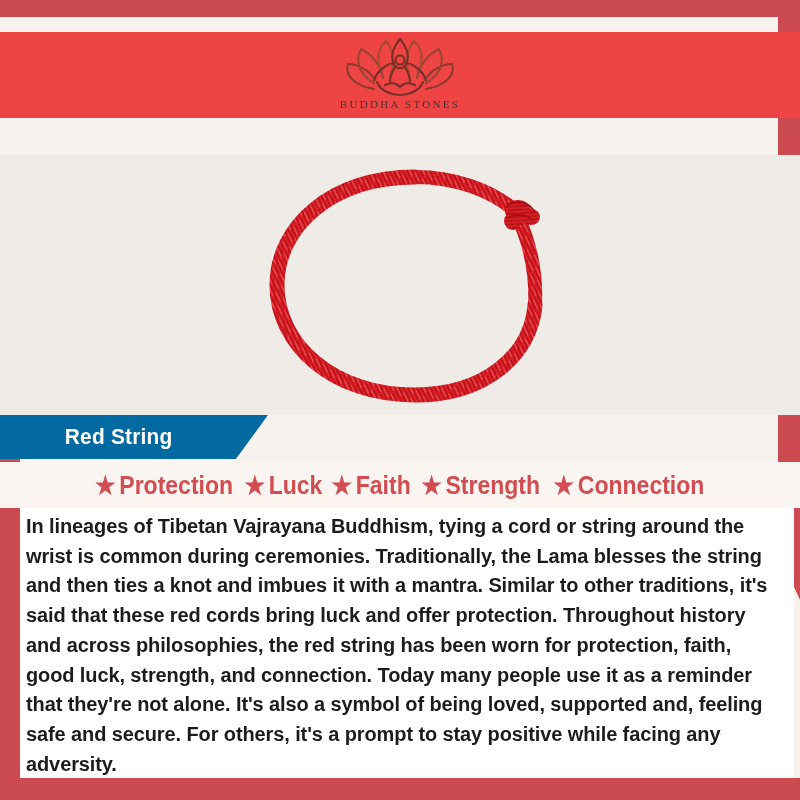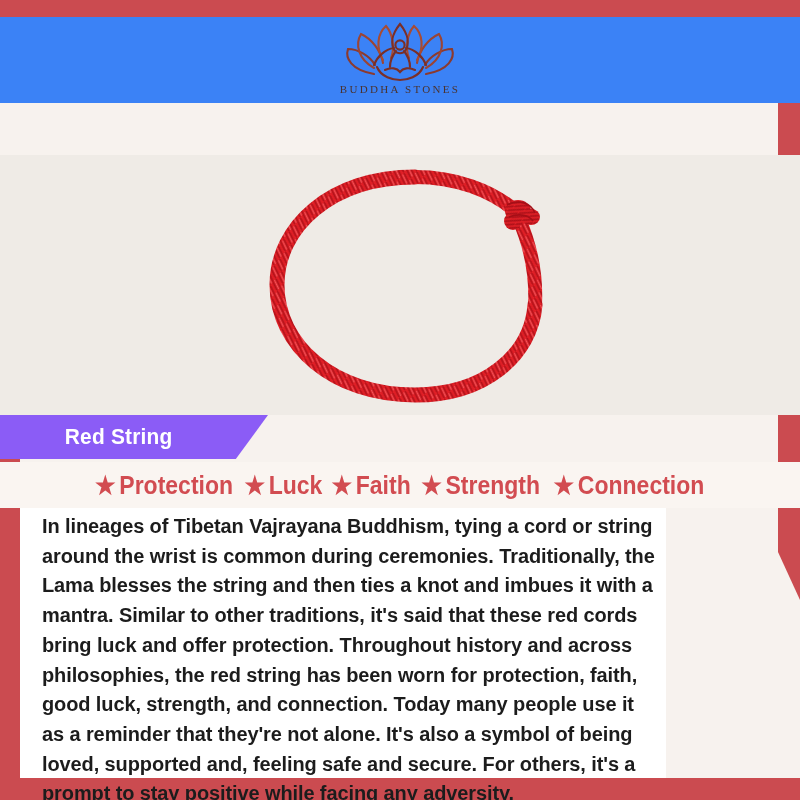--- a/index.html
+++ b/index.html
@@ -24,22 +24,22 @@
     clip-path:polygon(0 0,100% 0,100% 100%,0 92%);
   }
   #band-left{
     left:0;top:193px;width:20px;height:607px;
     clip-path:polygon(0 4%,100% 0,100% 100%,0 100%);
   }
   #band-bottom{left:0;bottom:0;width:800px;height:22px;}
 
   
   #header{
-    position:absolute;left:0;top:17px;width:800px;height:86px;
-    background:#3b82f6;
+    position:absolute;left:0;top:32px;width:800px;height:86px;
+    background:#ef4444;
   }
   #logo-wrap{
     position:absolute;left:0;top:0;width:800px;height:86px;
     display:flex;flex-direction:column;align-items:center;justify-content:flex-start;
   }
   #logo-mark{display:block;margin-top:1px;}
   #brand-name{
     font-family:"Liberation Serif", serif;
     font-size:11px;
     letter-spacing:2.3px;
@@ -68,21 +68,21 @@
     position:absolute;left:0;top:155px;width:800px;height:260px;
     background:#efebe6;
   }
   #hero-photo{
     position:absolute;left:235px;top:0px;width:360px;height:260px;
   }
 
   
   #ribbon{
     position:absolute;left:0;top:415px;width:268px;height:44px;
-    background:#8b5cf6;
+    background:#0369a1;
     clip-path:polygon(0 0,100% 0,88% 100%,0 100%);
     display:flex;align-items:center;
   }
   #ribbon-label{
     color:#ffffff;
     font-size:22px;
     font-weight:bold;
     margin-left:62px;
     letter-spacing:0.2px;
     transform:scaleX(0.95);
@@ -106,23 +106,23 @@
     transform:scaleX(0.92);
     white-space:nowrap;
     margin:0 1px;
   }
   .benefit .star{
     font-size:25px;line-height:1;margin-right:4px;color:#d24c51;
   }
 
   
   #body-copy{
-    position:absolute;left:20px;top:508px;width:646px;height:270px;
+    position:absolute;left:20px;top:508px;width:774px;height:270px;
     background:#ffffff;
-    padding:4px 0 0 22px;
+    padding:4px 0 0 6px;
     box-sizing:border-box;
   }
   #body-text{
     color:#1c1c1c;
     font-size:20.3px;
     font-weight:bold;
     line-height:29.7px;
     letter-spacing:-0.1px;
     transform:scaleX(0.985);
     transform-origin:left top;

